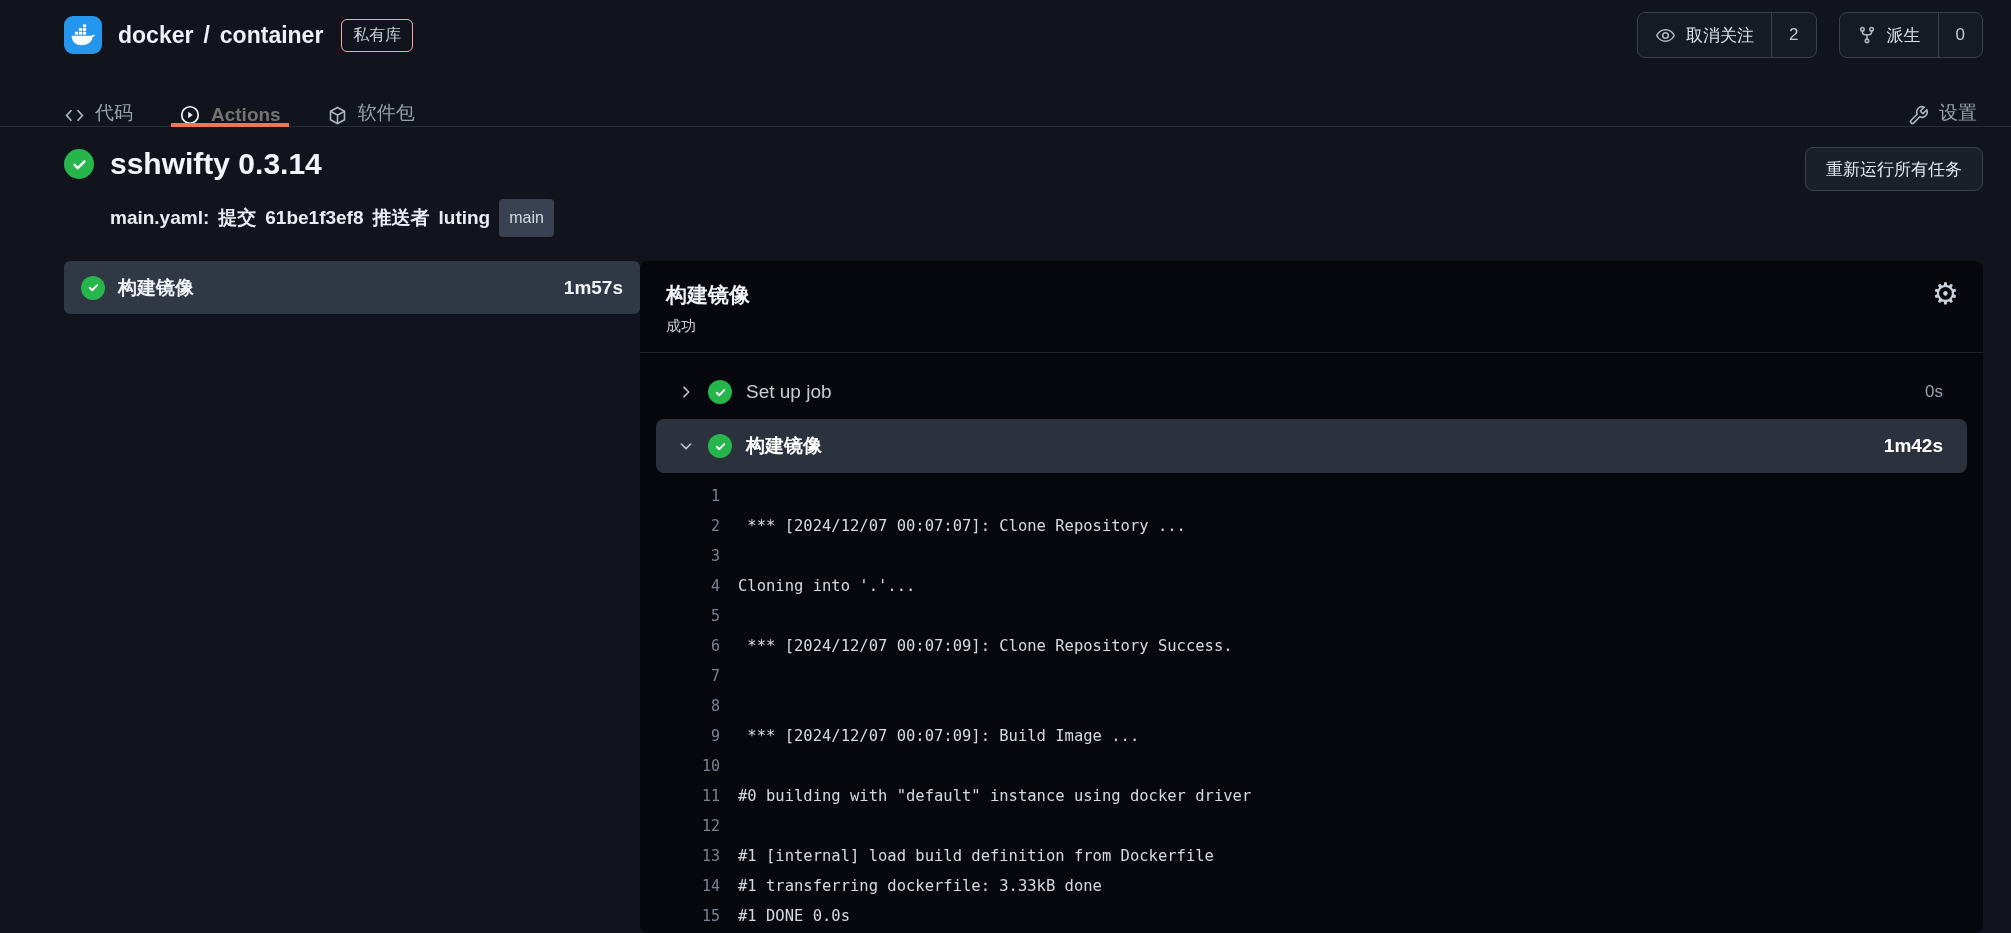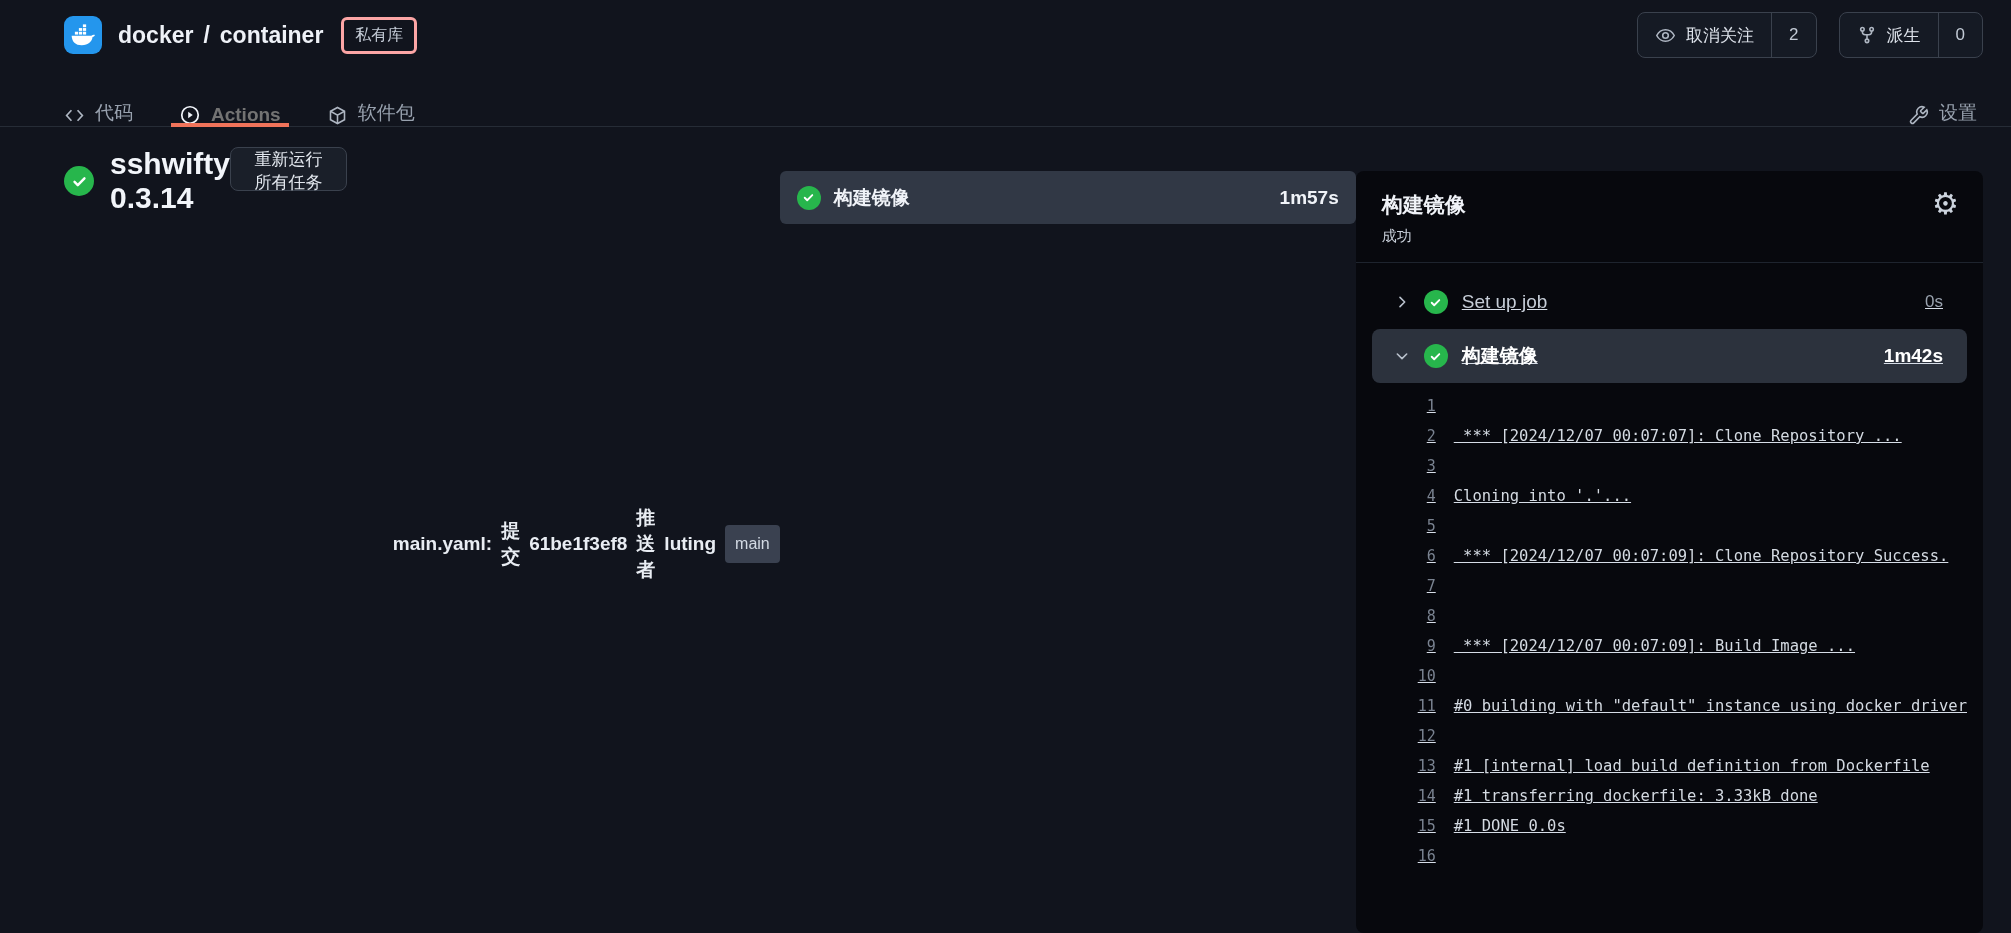--- a/index.html
+++ b/index.html
@@ -15,21 +15,21 @@
   
   .topbar { display:flex; align-items:center; height:70px; padding:0 28px 0 64px; }
   .logo {
     width:38px; height:38px; border-radius:9px; background:#2496ed;
     display:flex; align-items:center; justify-content:center; flex:none;
   }
   .breadcrumb { display:flex; align-items:center; gap:10px; margin-left:16px;
     font-size:23px; font-weight:700; color:#eef1f7; }
   .breadcrumb a { color:#eef1f7; text-decoration:none; cursor:pointer; }
   .badge-outline {
-    margin-left:18px; border:3px solid #fca5a5; border-radius:6px;
+    margin-left:18px; border:1px solid #fca5a5; border-radius:6px;
     padding:5px 11px; font-size:16px; color:#c5ccd7; font-weight:400;
   }
   .topbar-right { margin-left:auto; display:flex; gap:22px; }
   .btn-group {
     display:flex; align-items:stretch; height:46px;
     border:1px solid #3a414d; border-radius:8px; background:#151a24;
     overflow:hidden; cursor:pointer;
   }
   .btn-main { display:flex; align-items:center; gap:10px; padding:0 17px;
     font-size:17px; color:#dde2ea; }
@@ -43,21 +43,21 @@
   .tab { position:relative; display:flex; align-items:flex-end; gap:10px;
     margin-right:46px; font-size:19px; color:#98a1ae; cursor:pointer; }
   .tab.active { color:#737373; font-weight:700; }
   .tab.active::after {
     content:""; position:absolute; left:-8px; right:-8px; bottom:-1px;
     height:4px; background:#f0735a;
   }
   .tab-right { margin-left:auto; margin-right:0; }
 
   
-  .content { padding:20px 28px 0 64px; height:806px; display:flex; flex-direction:row; }
+  .content { padding:20px 28px 0 64px; height:806px; display:flex; flex-direction:column; }
   .run-header { display:flex; align-items:flex-start; justify-content:space-between; }
   .run-title-wrap { display:flex; align-items:center; gap:16px; }
   .check { border-radius:50%; background:#27b64c; display:flex;
     align-items:center; justify-content:center; flex:none; }
   .check-lg { width:30px; height:30px; }
   .check-sm { width:24px; height:24px; }
   .run-title { font-size:30px; font-weight:700; color:#f2f5fa; }
   .rerun-btn { height:44px; padding:0 20px; border-radius:8px;
     border:1px solid #3a414d; background:#1a1f29; color:#e3e8ef;
     font-size:17px; font-family:inherit; cursor:pointer; }
@@ -78,21 +78,21 @@
     display:flex; flex-direction:column; overflow:hidden; }
   .panel-head { position:relative; padding:20px 26px 16px;
     border-bottom:1px solid #1e242e; }
   .panel-title { font-size:21px; font-weight:700; color:#f0f3f8; }
   .panel-status { margin-top:8px; font-size:15px; color:#c9d0da; }
   .gear-btn { position:absolute; right:24px; top:18px; font-size:30px;
     line-height:1; color:#ccd3dd; font-family:"DejaVu Sans", sans-serif;
     cursor:pointer; background:none; border:none; }
 
   .steps { padding:12px 16px 8px; flex:1; min-height:0; overflow:hidden;
-    display:flex; flex-direction:column;text-decoration:underline; }
+    display:flex; flex-direction:column; }
   .step-row { height:54px; flex:none; display:flex; align-items:center; gap:14px;
     padding:0 24px 0 22px; color:#c6cdd7; font-size:19px; border-radius:8px;
     cursor:pointer; }
   .step-row .chev { color:#b9c1cc; }
   .step-name {}
   .step-duration { margin-left:auto; font-size:17px; color:#99a2ae; }
   .step-row.expanded { background:#2c323d; color:#ffffff; font-weight:700; }
   .step-row.expanded .step-duration { color:#ffffff; font-size:19px; font-weight:700; }
 
   .loglines { padding-top:8px; font-family:"DejaVu Sans Mono", monospace; }

